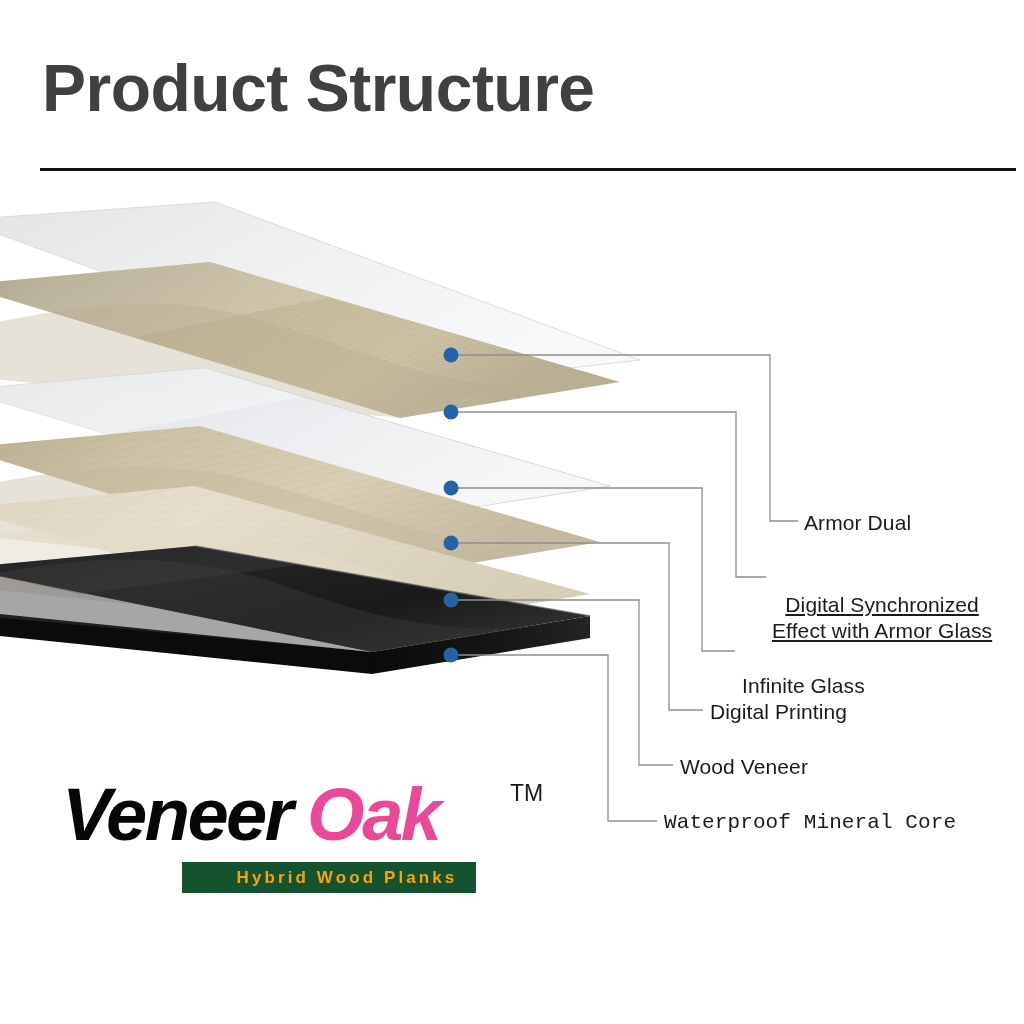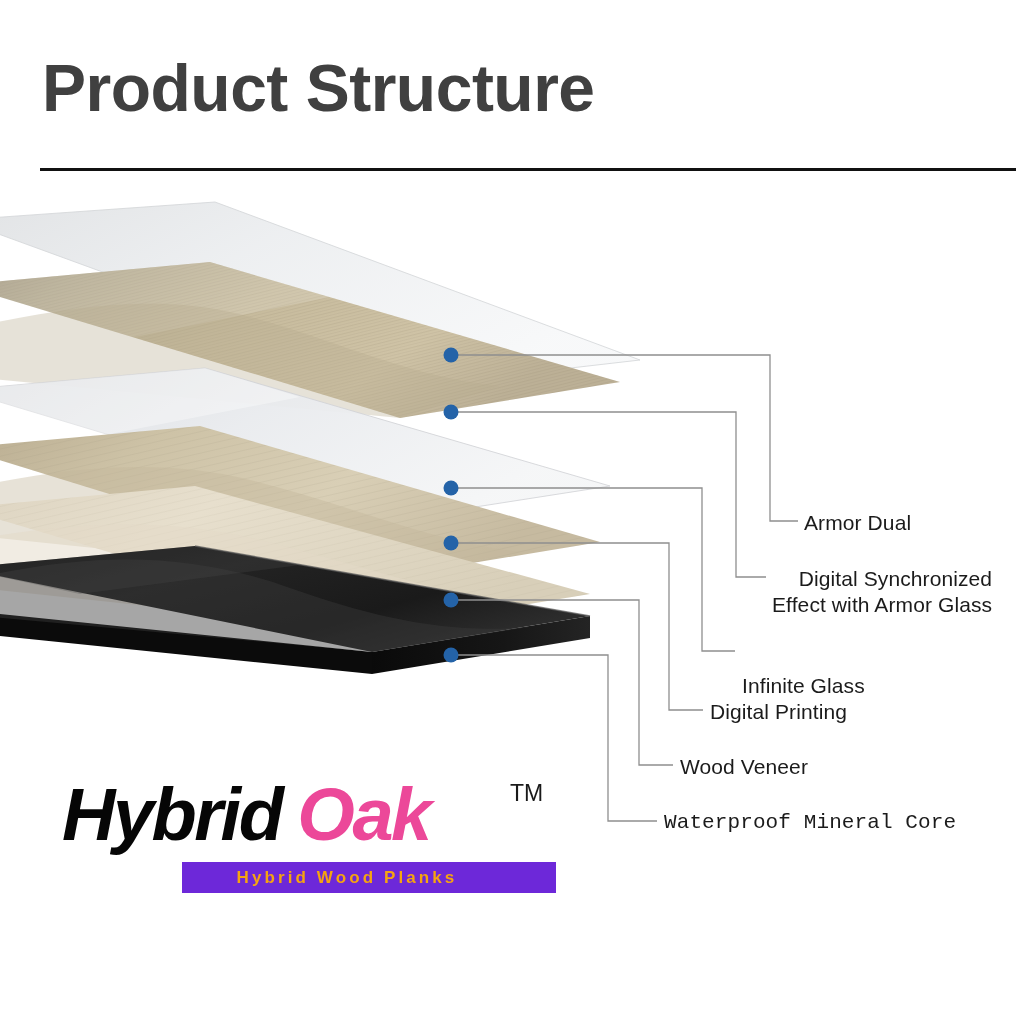--- a/index.html
+++ b/index.html
@@ -103,23 +103,23 @@
     font-size: 23px;
     font-weight: 400;
     font-style: normal;
     color: #1a1a1a;
     letter-spacing: 0;
   }
   #logo-bar {
     position: absolute;
     left: 120px;
     top: 84px;
-    width: 374px;
+    width: 294px;
     height: 31px;
-    background: #6d28d9;
+    background: #14532d;
   }
   #logo-tagline {
     position: absolute;
     left: 0;
     top: 0;
     width: 330px;
     height: 31px;
     display: flex;
     align-items: center;
     justify-content: center;
@@ -263,31 +263,31 @@
     <circle class="leader-dot" cx="451" cy="355" r="7.5"></circle>
     <circle class="leader-dot" cx="451" cy="412" r="7.5"></circle>
     <circle class="leader-dot" cx="451" cy="488" r="7.5"></circle>
     <circle class="leader-dot" cx="451" cy="543" r="7.5"></circle>
     <circle class="leader-dot" cx="451" cy="600" r="7.5"></circle>
     <circle class="leader-dot" cx="451" cy="655" r="7.5"></circle>
   </svg>
 
   <div class="callout" style="left:804px; top:510px;">Armor Dual</div>
 
-  <div class="callout" style="left:772px; top:566px; text-align:right;"><span>Digital Synchronized</span><br><span>Effect with Armor Glass</span></div>
+  <div class="callout" style="left:772px; top:592px; text-align:center;text-decoration:underline;"><span>Digital Synchronized</span><br><span>Effect with Armor Glass</span></div>
 
   <div class="callout" style="left:742px; top:640px;margin-top:33px;">Infinite Glass</div>
 
   <div class="callout" style="left:710px; top:699px;">Digital Printing</div>
 
   <div class="callout" style="left:680px; top:754px;">Wood Veneer</div>
 
   <div class="callout" style="left:664px; top:810px;font-family:Liberation Mono, monospace;">Waterproof Mineral Core</div>
 
   <div id="logo">
-    <div id="logo-wordmark"><span id="logo-super">Hybrid</span><span id="logo-oak">Oak</span></div>
+    <div id="logo-wordmark"><span id="logo-super">Veneer</span><span id="logo-oak">Oak</span></div>
     <div id="logo-tm">TM</div>
     <div id="logo-bar">
       <div id="logo-tagline">Hybrid Wood Planks</div>
     </div>
   </div>
 
 </div>
 
 </body></html>

